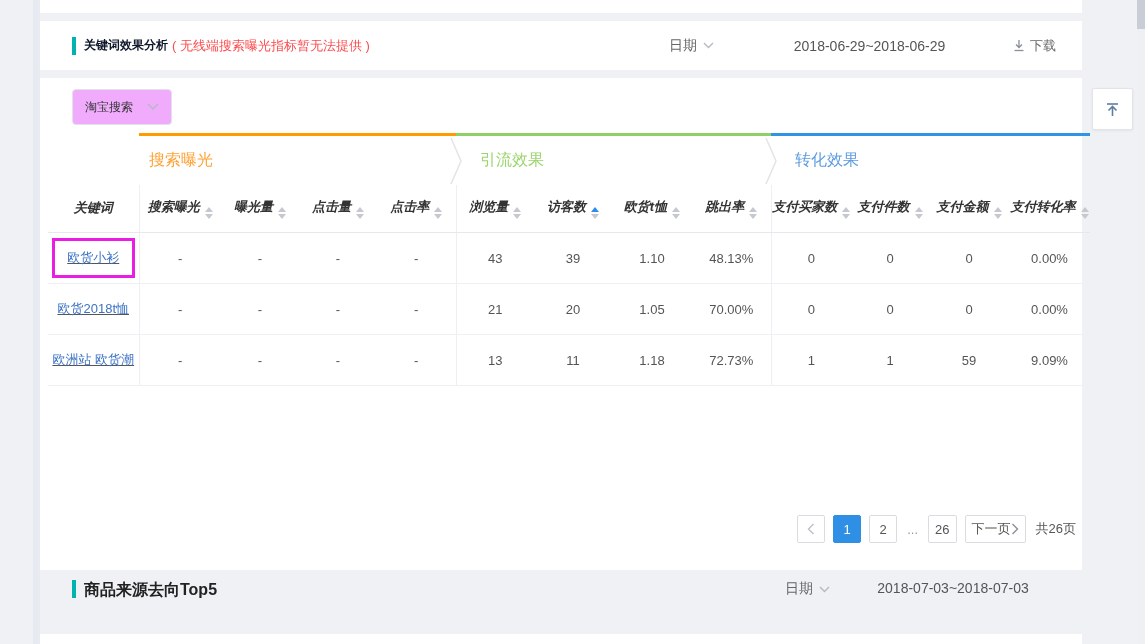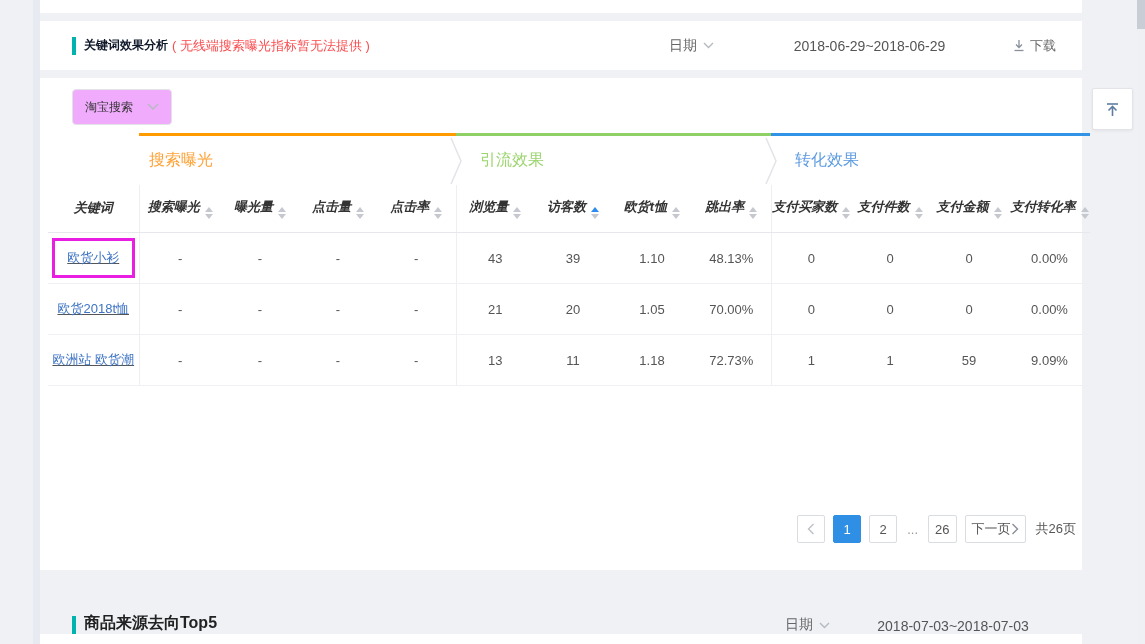--- a/index.html
+++ b/index.html
@@ -55,21 +55,21 @@
 
   .pager { position:absolute; right:6px; top:437px; display:flex; align-items:center; gap:8px; font-size:13px; }
   .pg-btn { min-width:28px; height:28px; border:1px solid #d9dce1; border-radius:2px; background:#fff; color:#555;
             display:flex; align-items:center; justify-content:center; cursor:pointer; padding:0 6px; }
   .pg-btn.active { background:#2f8fe4; border-color:#2f8fe4; color:#fff; }
   .pg-dots { color:#999; padding:0 2px; }
   .pg-next { }
   .pg-total { color:#555; margin-left:2px; }
 
   
-  .bottom-band { position:absolute; left:40px; top:580px; width:1042px; height:54px; display:flex; align-items:flex-end; }
+  .bottom-band { position:absolute; left:40px; top:580px; width:1042px; height:54px; display:flex; align-items:flex-start; }
   .bottom-band .sec-title { font-size:16px; color:#222; }
   .bottom-band .date-range { width:190px; margin-left:28px; margin-right:34px; }
   .bottom-card { position:absolute; left:40px; top:634px; width:1042px; height:10px; background:#fff; }
 
   .back-top { position:absolute; left:1092px; top:88px; width:41px; height:42px; background:#fff;
               border:1px solid #e3e4e8; border-radius:2px; display:flex; align-items:center; justify-content:center;
               box-shadow:0 1px 3px rgba(0,0,0,.06); cursor:pointer; }
 
   .scrollbar-track { position:absolute; right:0; top:0; width:8px; height:644px; background:#eef0f4; }
   .scrollbar-thumb { position:absolute; right:0; top:0; width:8px; height:29px; background:#c9ced6; cursor:pointer; }

